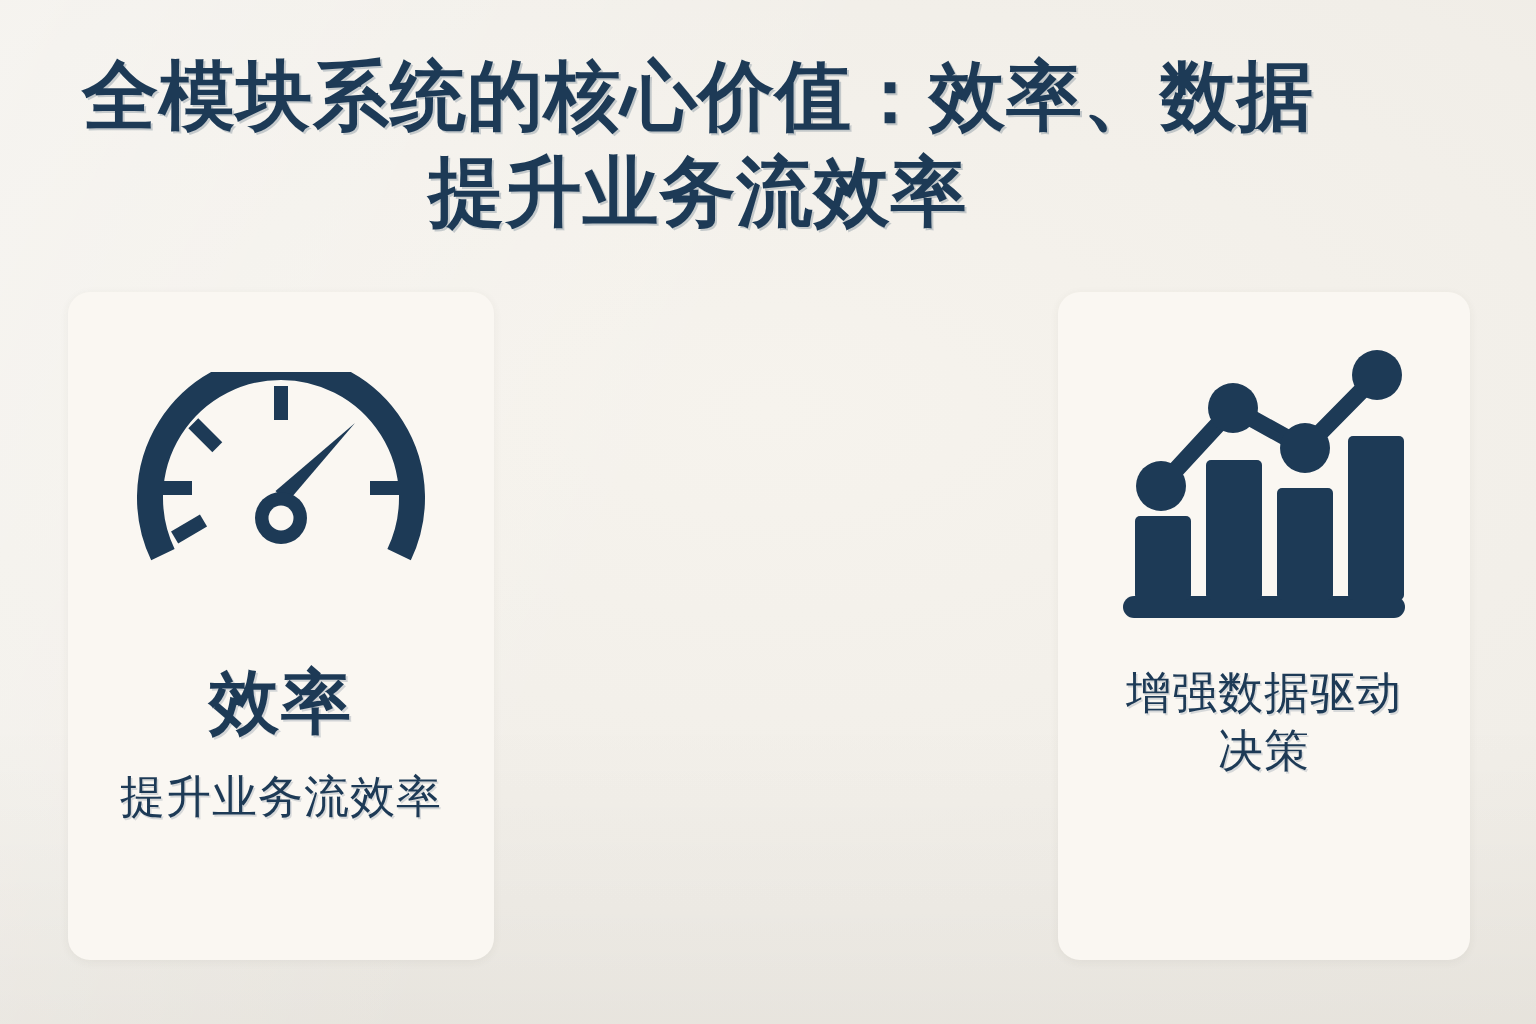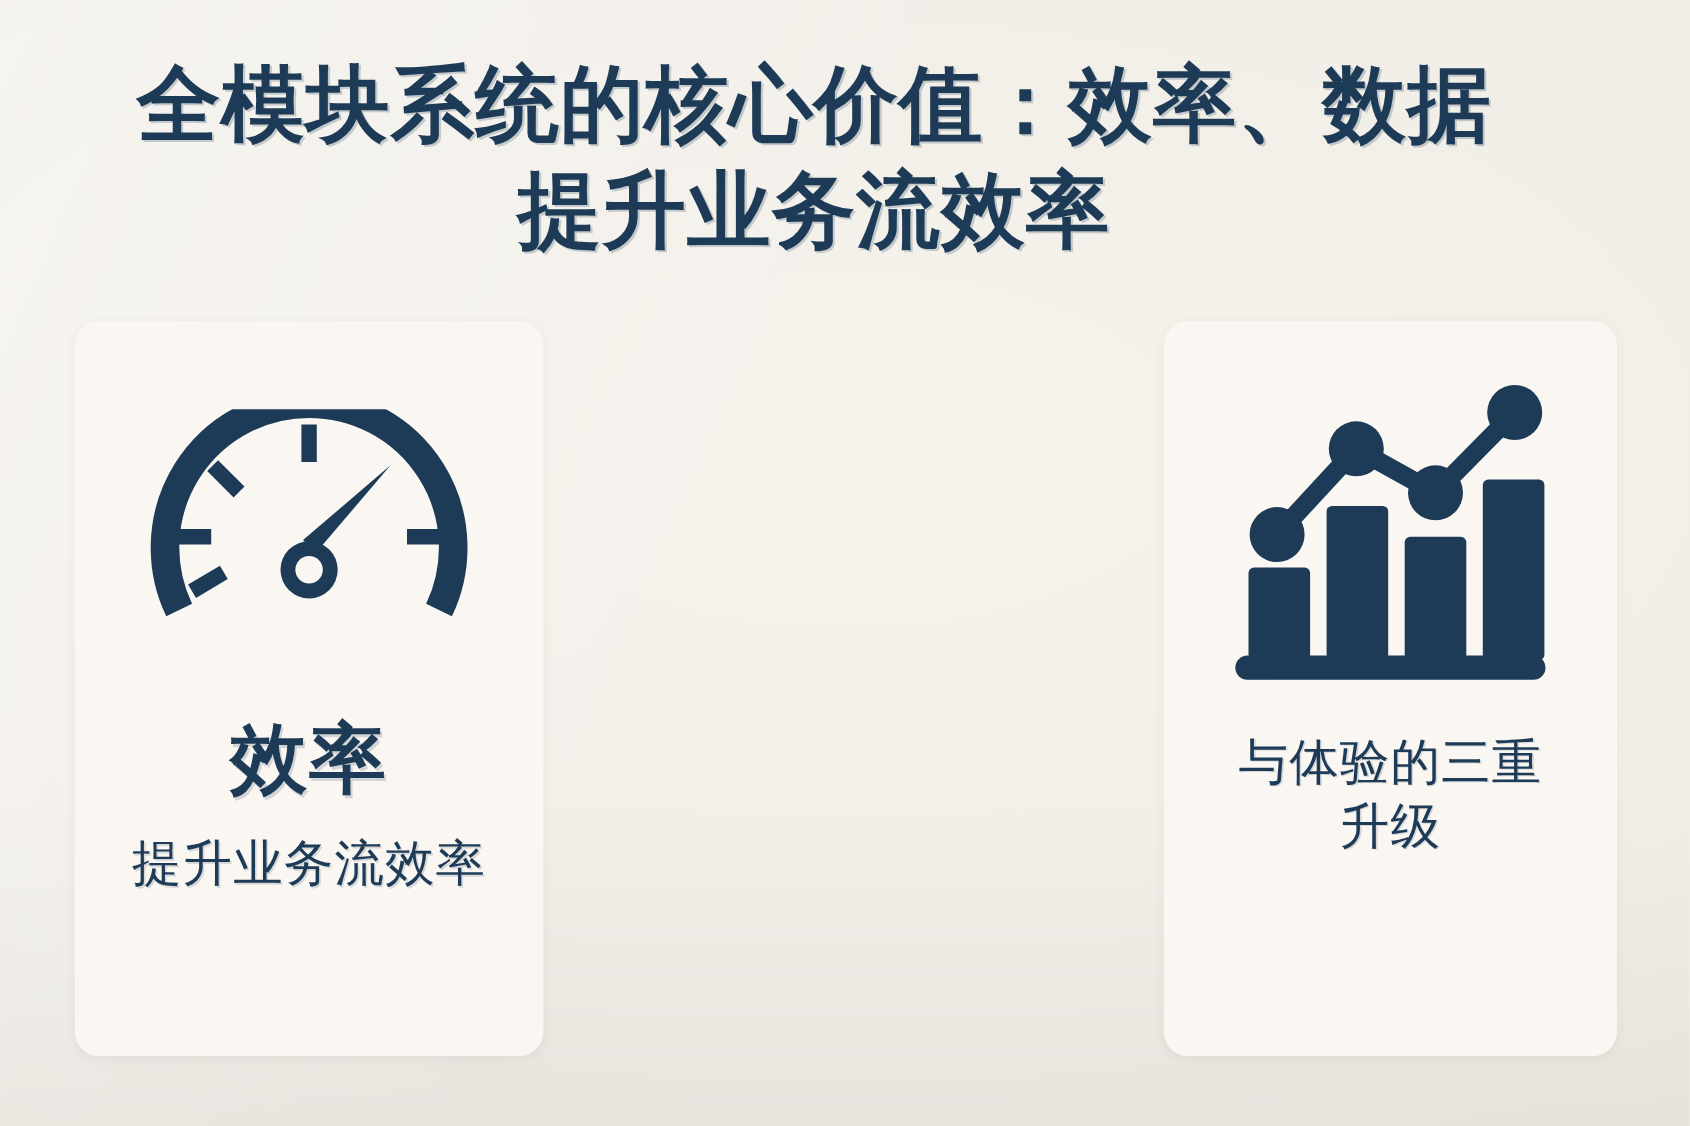--- a/index.html
+++ b/index.html
@@ -36,21 +36,20 @@
   }
 
   
   .title-block {
     position: absolute;
     left: 0;
     top: 48px;
     width: 1396px;
     text-align: center;
     z-index: 3;
-    padding-left: 42px;
   }
   .title-line {
     display: block;
     color: #1d3a56;
     font-size: 76px;
     font-weight: bold;
     line-height: 96px;
     letter-spacing: 1px;
     text-shadow: 2px 2px 0 rgba(29,58,86,0.22);
     white-space: nowrap;
@@ -90,21 +89,21 @@
   }
   .icon-wrap svg { display: block; }
 
   .card-title {
     color: #1d3a56;
     font-size: 70px;
     font-weight: bold;
     line-height: 80px;
     letter-spacing: 2px;
     text-shadow: 2px 2px 0 rgba(29,58,86,0.18);
-    margin-top: 12px;
+    margin-top: 24px;
     text-align: center;
     white-space: nowrap;
   }
   .card-desc {
     color: #1d3a56;
     font-size: 45px;
     font-weight: normal;
     line-height: 58px;
     letter-spacing: 1px;
     text-shadow: 1.5px 1.5px 0 rgba(29,58,86,0.16);
@@ -169,18 +168,18 @@
             <polyline points="42,138 114,60 186,100 258,27"></polyline>
           </g>
           <g fill="#1d3a56">
             <circle cx="42" cy="138" r="25"></circle>
             <circle cx="114" cy="60" r="25"></circle>
             <circle cx="186" cy="100" r="25"></circle>
             <circle cx="258" cy="27" r="25"></circle>
           </g>
         </svg>
       </div>
-      <div class="card-desc wide">与体验的三重升级</div>
+      <div class="card-desc wide">增强数据驱动决策</div>
     </div>
 
 
   </div>
 </div>
 
 </body></html>

